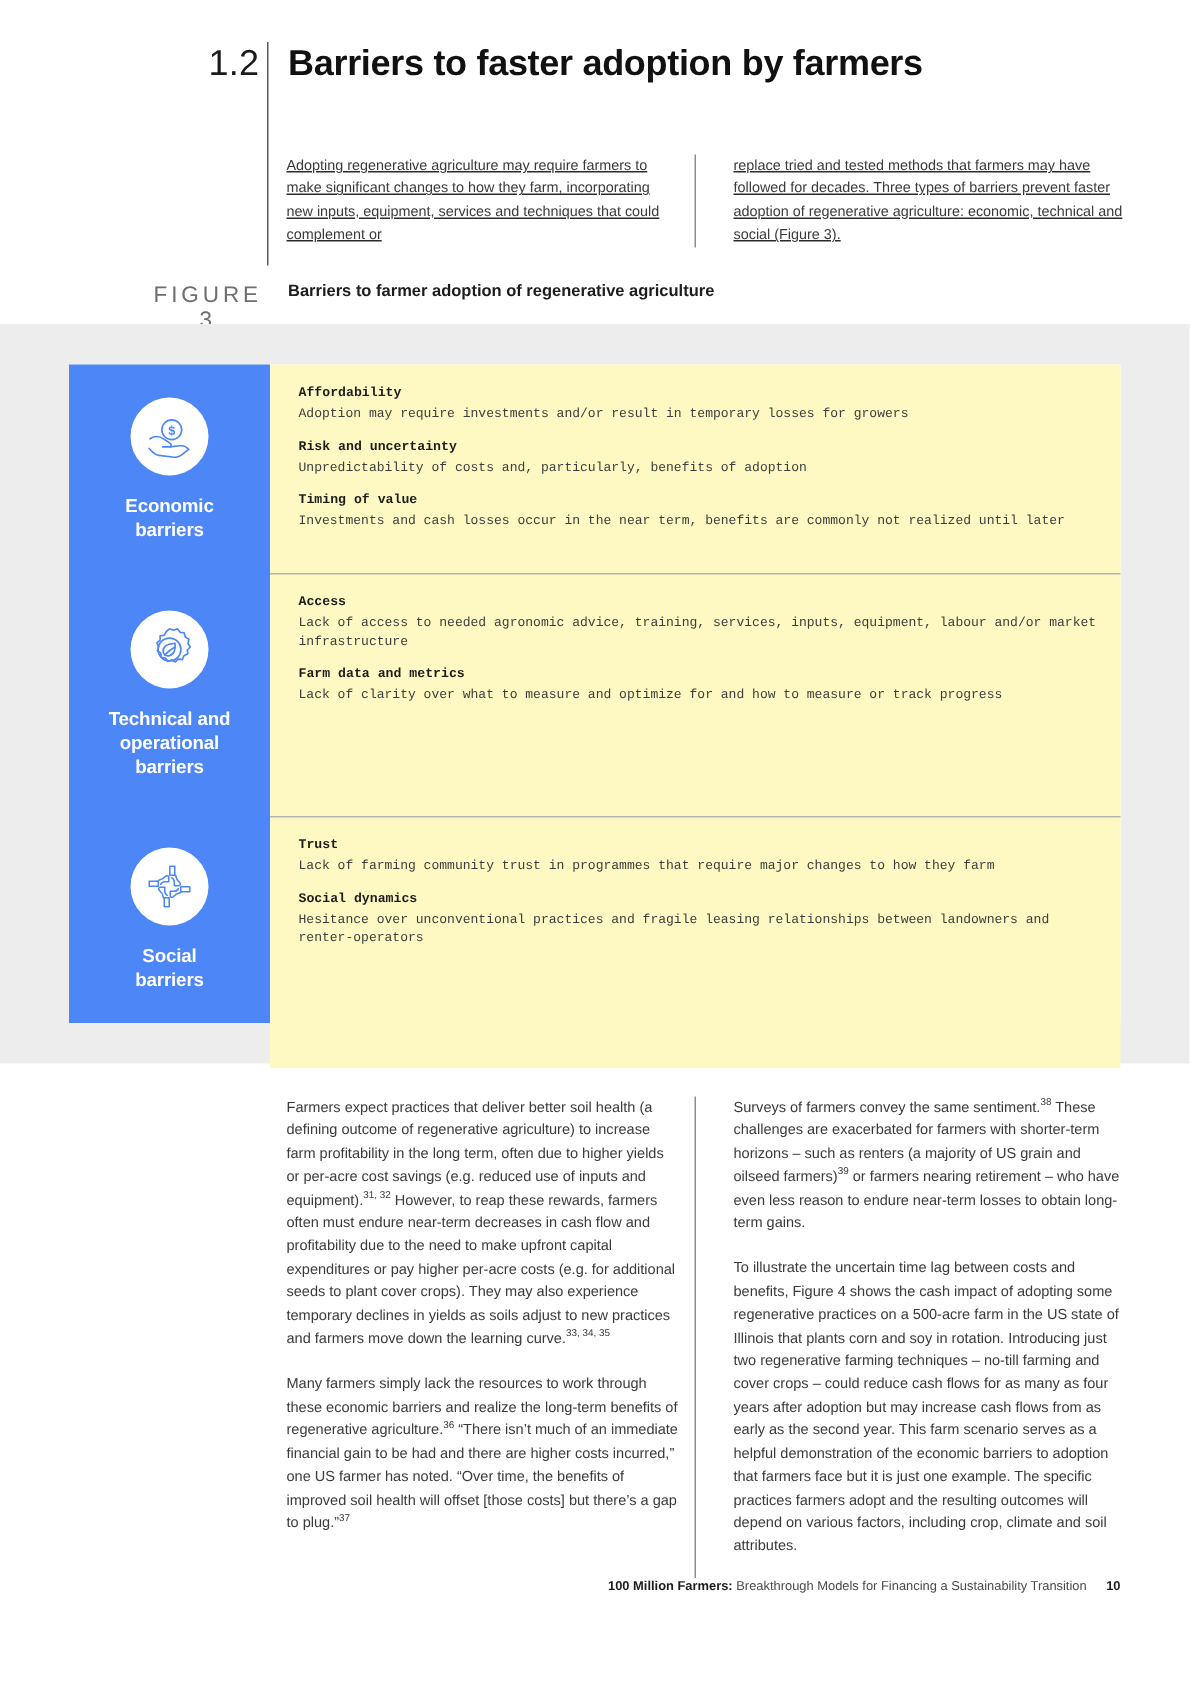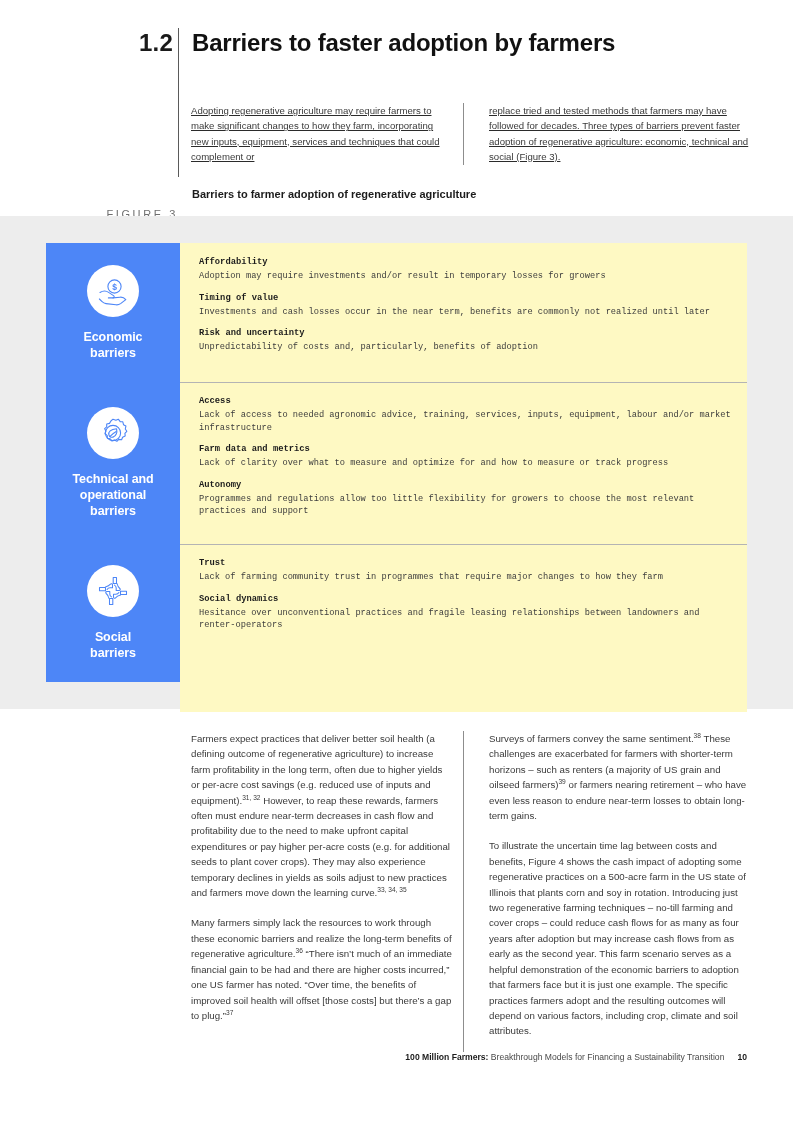--- a/index.html
+++ b/index.html
@@ -25,21 +25,21 @@
   
   .section-head {
     position: absolute;
     left: 139px;
     top: 28px;
     display: flex;
     align-items: flex-start;
   }
   .section-num {
     font-size: 24px;
-    font-weight: 700;
+    font-weight: 400;
     color: #1a1a1a;
     line-height: 30px;
     padding-right: 14px;
     letter-spacing: 0.2px;
   }
   .head-rule {
     position: absolute;
     left: 178px;
     top: 28px;
     width: 1.3px;
@@ -86,26 +86,25 @@
 
   
   .figure-caption-row {
     position: absolute;
     left: 99px;
     top: 188px;
     display: flex;
     align-items: center;
   }
   .figure-label {
-    font-size: 11px;
+    font-size: 15px;
     letter-spacing: 2.6px;
     color: #6e6e6e;
     width: 79px;
-    text-align: right;
-    margin-top: 20px;
+    text-align: center;
   }
   .figure-caption {
     font-size: 11px;
     font-weight: 700;
     color: #1c1c1c;
     padding-left: 14px;
     white-space: nowrap;
   }
 
   
@@ -294,26 +293,26 @@
           <span>Economic</span><br>
           <span>barriers</span>
         </div>
       </div>
       <div class="content-cell">
         <div class="item">
           <div class="item-title">Affordability</div>
           <div class="item-desc">Adoption may require investments and/or result in temporary losses for growers</div>
         </div>
         <div class="item">
+          <div class="item-title">Risk and uncertainty</div>
+          <div class="item-desc">Unpredictability of costs and, particularly, benefits of adoption</div>
+        </div>
+        <div class="item">
           <div class="item-title">Timing of value</div>
           <div class="item-desc">Investments and cash losses occur in the near term, benefits are commonly not realized until later</div>
-        </div>
-        <div class="item">
-          <div class="item-title">Risk and uncertainty</div>
-          <div class="item-desc">Unpredictability of costs and, particularly, benefits of adoption</div>
         </div>
       </div>
     </div>
 
     <div class="barrier-row row-tech">
       <div class="blue-cell">
         <div class="icon-circle">
           <svg width="34" height="34" viewBox="0 0 34 34">
             <g fill="none" stroke="#4d86f7" stroke-width="1.1" stroke-linejoin="round">
               <path d="M17 3.2 l2.9 1.0 2.4 -1.0 1.9 2.4 2.6 0.2 0.7 2.9 2.4 1.4 -0.6 2.9 1.5 2.3 -1.9 2.0 0.3 2.6 -2.6 1.3 -1.0 2.5 -2.8 -0.3 -1.9 1.9 -2.5 -1.3 -2.6 1.0 -1.6 -2.3 -2.8 -0.5 -0.2 -2.8 -2.3 -1.6 0.9 -2.7 -1.2 -2.5 2.1 -1.8 0.0 -2.8 2.8 -0.6 1.4 -2.4 z"></path>
@@ -330,24 +329,20 @@
         </div>
       </div>
       <div class="content-cell divided">
         <div class="item">
           <div class="item-title">Access</div>
           <div class="item-desc">Lack of access to needed agronomic advice, training, services, inputs, equipment, labour and/or market infrastructure</div>
         </div>
         <div class="item">
           <div class="item-title">Farm data and metrics</div>
           <div class="item-desc">Lack of clarity over what to measure and optimize for and how to measure or track progress</div>
-        </div>
-        <div class="item">
-          <div class="item-title">Autonomy</div>
-          <div class="item-desc">Programmes and regulations allow too little flexibility for growers to choose the most relevant practices and support</div>
         </div>
       </div>
     </div>
 
     <div class="barrier-row row-soc">
       <div class="blue-cell">
         <div class="icon-circle">
           <svg width="34" height="34" viewBox="0 0 34 34">
             <g fill="none" stroke="#4d86f7" stroke-width="1.05" stroke-linejoin="round" stroke-linecap="round">
               <path d="M3.5 13.5 l6.0 0 0 3.3 -6.0 0 z"></path>

